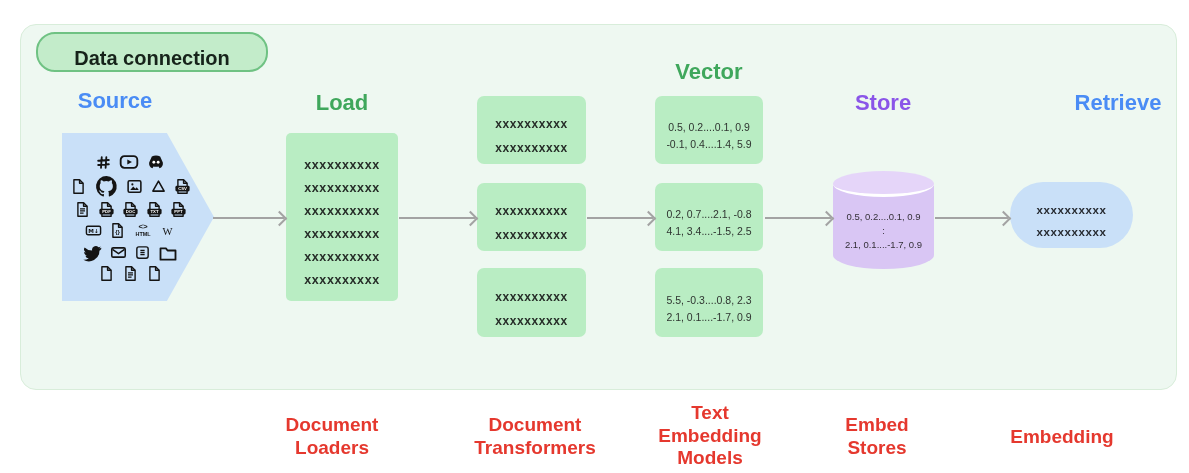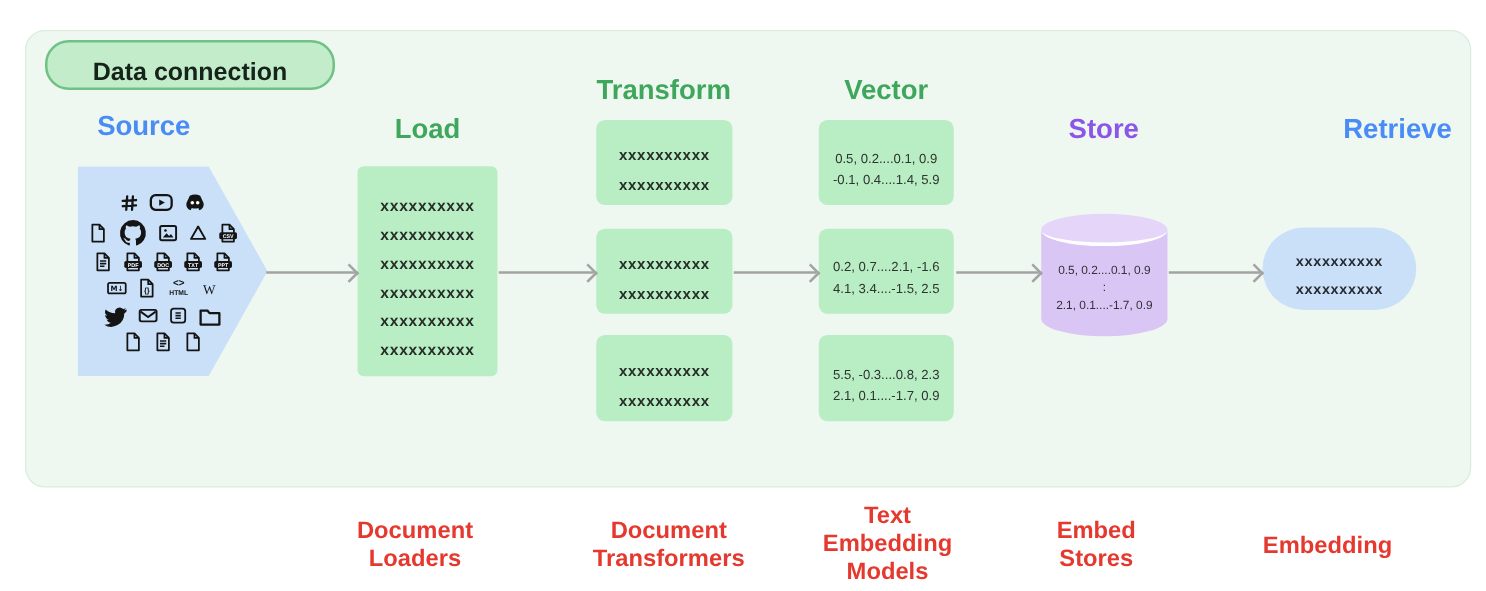--- a/index.html
+++ b/index.html
@@ -182,21 +182,20 @@
 
 <div id="canvas">
   <div class="panel"></div>
 
   <div class="badge">
     <span>Data connection</span>
   </div>
 
   <div class="col-title c-green t-load">Load</div>
   <div class="col-title c-blue t-source">Source</div>
-  <div class="col-title c-green t-transform">Transform</div>
   <div class="col-title c-green t-embed">Vector</div>
   <div class="col-title c-purple t-store">Store</div>
   <div class="col-title c-blue t-retrieve">Retrieve</div>
 
   <div class="source-shape"></div>
   <div class="icon-rows">
       <div class="icon-row">
         <svg viewBox="0 0 24 24" class="ic ic-slack">
           <use href="#sym-slack"></use>
         </svg>
@@ -302,21 +301,21 @@
   <div class="gbox tbox3">
     <div class="tf-text pre">xxxxxxxxxx
 xxxxxxxxxx</div>
   </div>
 
   <div class="gbox ebox1">
     <div class="em-text pre">0.5, 0.2....0.1, 0.9
 -0.1, 0.4....1.4, 5.9</div>
   </div>
   <div class="gbox ebox2">
-    <div class="em-text pre">0.2, 0.7....2.1, -1.6
+    <div class="em-text pre">0.2, 0.7....2.1, -0.8
 4.1, 3.4....-1.5, 2.5</div>
   </div>
   <div class="gbox ebox3">
     <div class="em-text pre">5.5, -0.3....0.8, 2.3
 2.1, 0.1....-1.7, 0.9</div>
   </div>
 
   <div class="cylinder">
     <div class="cyl-top"></div>
     <div class="cyl-text pre">0.5, 0.2....0.1, 0.9

